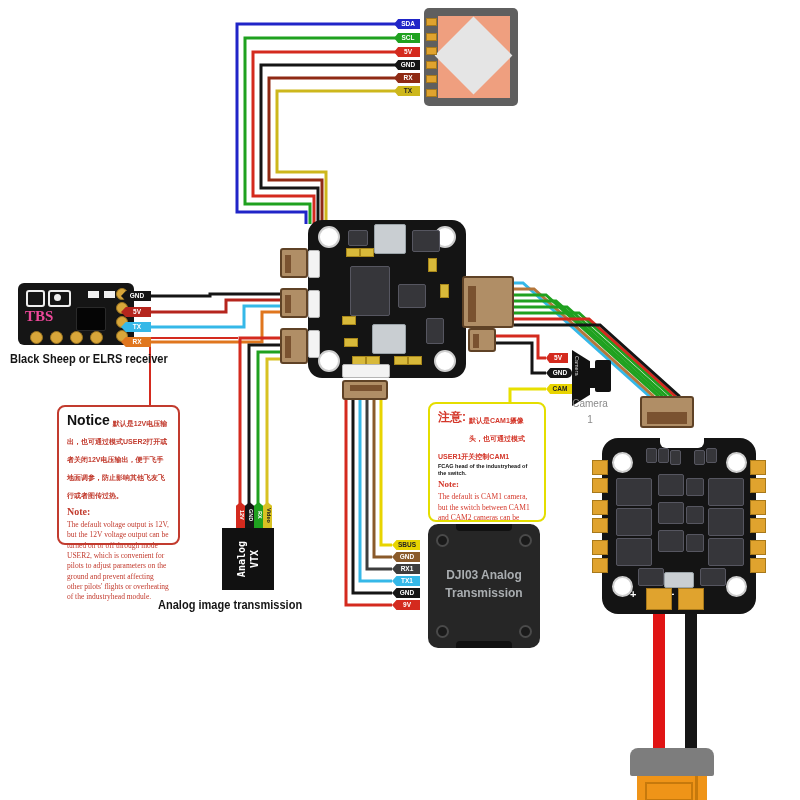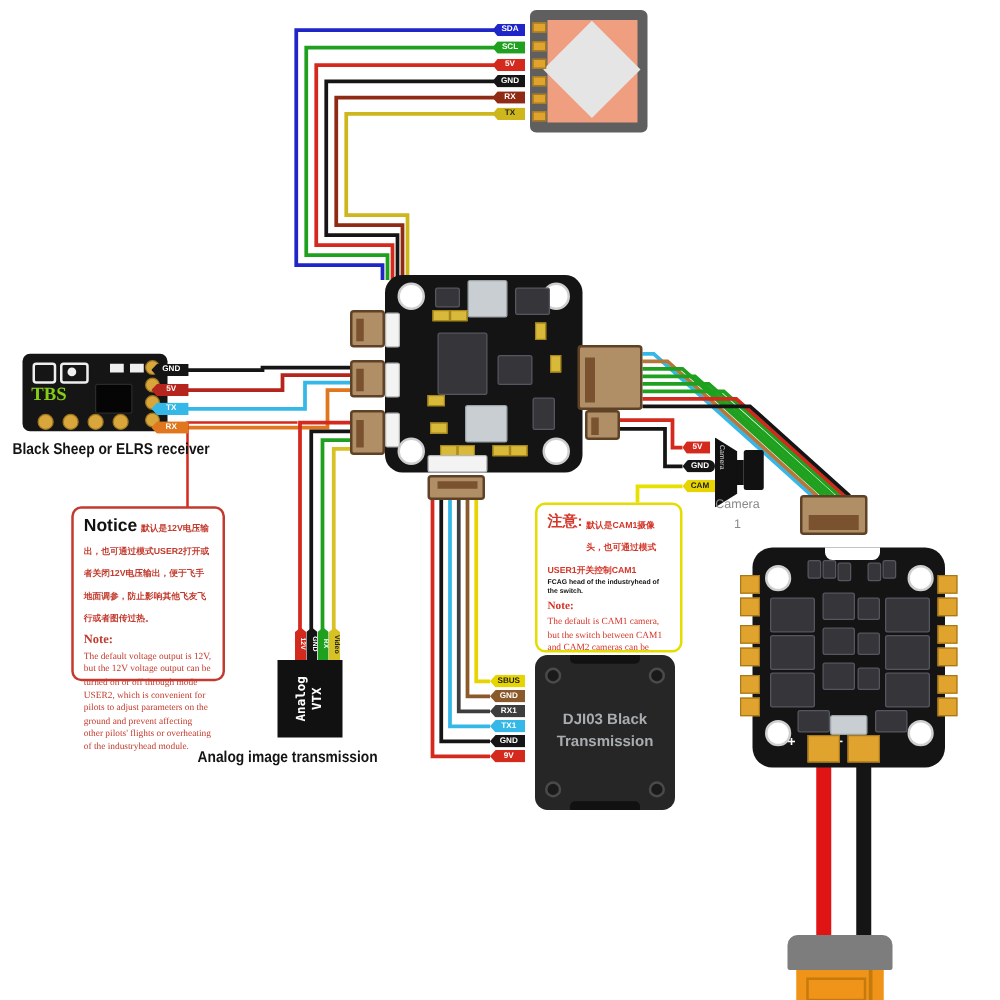--- a/index.html
+++ b/index.html
@@ -110,21 +110,21 @@
   <div class="tag" style="left: 394px; top: 73px; width: 26px; background-color: rgb(143, 42, 20);">RX</div>
   <div class="tag dk" style="left: 394px; top: 86px; width: 26px; background-color: rgb(205, 183, 28);">TX</div>
 
   <div class="comp" style="left:18px;top:283px;width:116px;height:62px;background:#151515;border-radius:6px;">
     <div style="position:absolute;left:8px;top:7px;width:15px;height:13px;border:2px solid #eee;border-radius:3px;"></div>
     <div style="position:absolute;left:30px;top:7px;width:19px;height:13px;border:2px solid #eee;border-radius:3px;">
       <div style="position:absolute;left:4px;top:2px;width:7px;height:7px;background:#eee;border-radius:50%;"></div>
     </div>
     <div style="position:absolute;left:70px;top:8px;width:11px;height:7px;background:#f0f0f0;"></div>
     <div style="position:absolute;left:86px;top:8px;width:11px;height:7px;background:#f0f0f0;"></div>
-    <div style="position:absolute;left:7px;top:25px;color:#84cc16;font:bold 15px 'Liberation Serif',serif;">TBS</div>
+    <div style="position:absolute;left:7px;top:25px;color:#ec4899;font:bold 15px 'Liberation Serif',serif;">TBS</div>
     <div class="chip" style="left:58px;top:24px;width:28px;height:22px;background:#050505;border-color:#2a2a2a;"></div>
     <div class="goldc" style="left:98px;top:5px;width:10px;height:10px;"></div>
     <div class="goldc" style="left:98px;top:19px;width:10px;height:10px;"></div>
     <div class="goldc" style="left:98px;top:33px;width:10px;height:10px;"></div>
     <div class="goldc" style="left:98px;top:47px;width:10px;height:10px;"></div>
     <div class="goldc" style="left:12px;top:48px;width:11px;height:11px;"></div>
     <div class="goldc" style="left:32px;top:48px;width:11px;height:11px;"></div>
     <div class="goldc" style="left:52px;top:48px;width:11px;height:11px;"></div>
     <div class="goldc" style="left:72px;top:48px;width:11px;height:11px;"></div>
   </div>
@@ -224,21 +224,21 @@
   <div class="tag" style="left: 392px; top: 588px; width: 28px; background-color: rgb(21, 21, 21);">GND</div>
   <div class="tag" style="left: 392px; top: 600px; width: 28px; background-color: rgb(212, 42, 30);">9V</div>
   <div class="comp" style="left:428px;top:524px;width:112px;height:124px;background:#262626;border-radius:10px;">
     <div style="position:absolute;left:28px;top:0;width:56px;height:7px;background:#111;border-radius:0 0 4px 4px;"></div>
     <div style="position:absolute;left:28px;bottom:0;width:56px;height:7px;background:#111;border-radius:4px 4px 0 0;"></div>
     <div style="position:absolute;left:8px;top:10px;width:13px;height:13px;border:2px solid #4a4a4a;border-radius:50%;background:#1a1a1a;box-sizing:border-box;"></div>
     <div style="position:absolute;right:8px;top:10px;width:13px;height:13px;border:2px solid #4a4a4a;border-radius:50%;background:#1a1a1a;box-sizing:border-box;"></div>
     <div style="position:absolute;left:8px;bottom:10px;width:13px;height:13px;border:2px solid #4a4a4a;border-radius:50%;background:#1a1a1a;box-sizing:border-box;"></div>
     <div style="position:absolute;right:8px;bottom:10px;width:13px;height:13px;border:2px solid #4a4a4a;border-radius:50%;background:#1a1a1a;box-sizing:border-box;"></div>
     <div style="position:absolute;left:0;top:42px;width:112px;text-align:center;color:#a9adb0;font:bold 12px 'Liberation Sans',sans-serif;line-height:1.5;">
-      <div>DJI03 Black</div>
+      <div>DJI03 Analog</div>
       <div>Transmission</div>
     </div>
   </div>
 
   <div class="plug comp" style="left:640px;top:396px;width:54px;height:32px;">
       <div class="in" style="left:5px;top:14px;width:40px;height:12px;"></div>
     </div>
   <div class="pcb comp" style="left:602px;top:438px;width:154px;height:176px;border-radius:16px;">
     <div style="position:absolute;left:58px;top:0;width:44px;height:10px;background:#fff;border-radius:0 0 6px 6px;"></div>
     <div class="hole" style="left:10px;top:14px;width:21px;height:21px;"></div>

